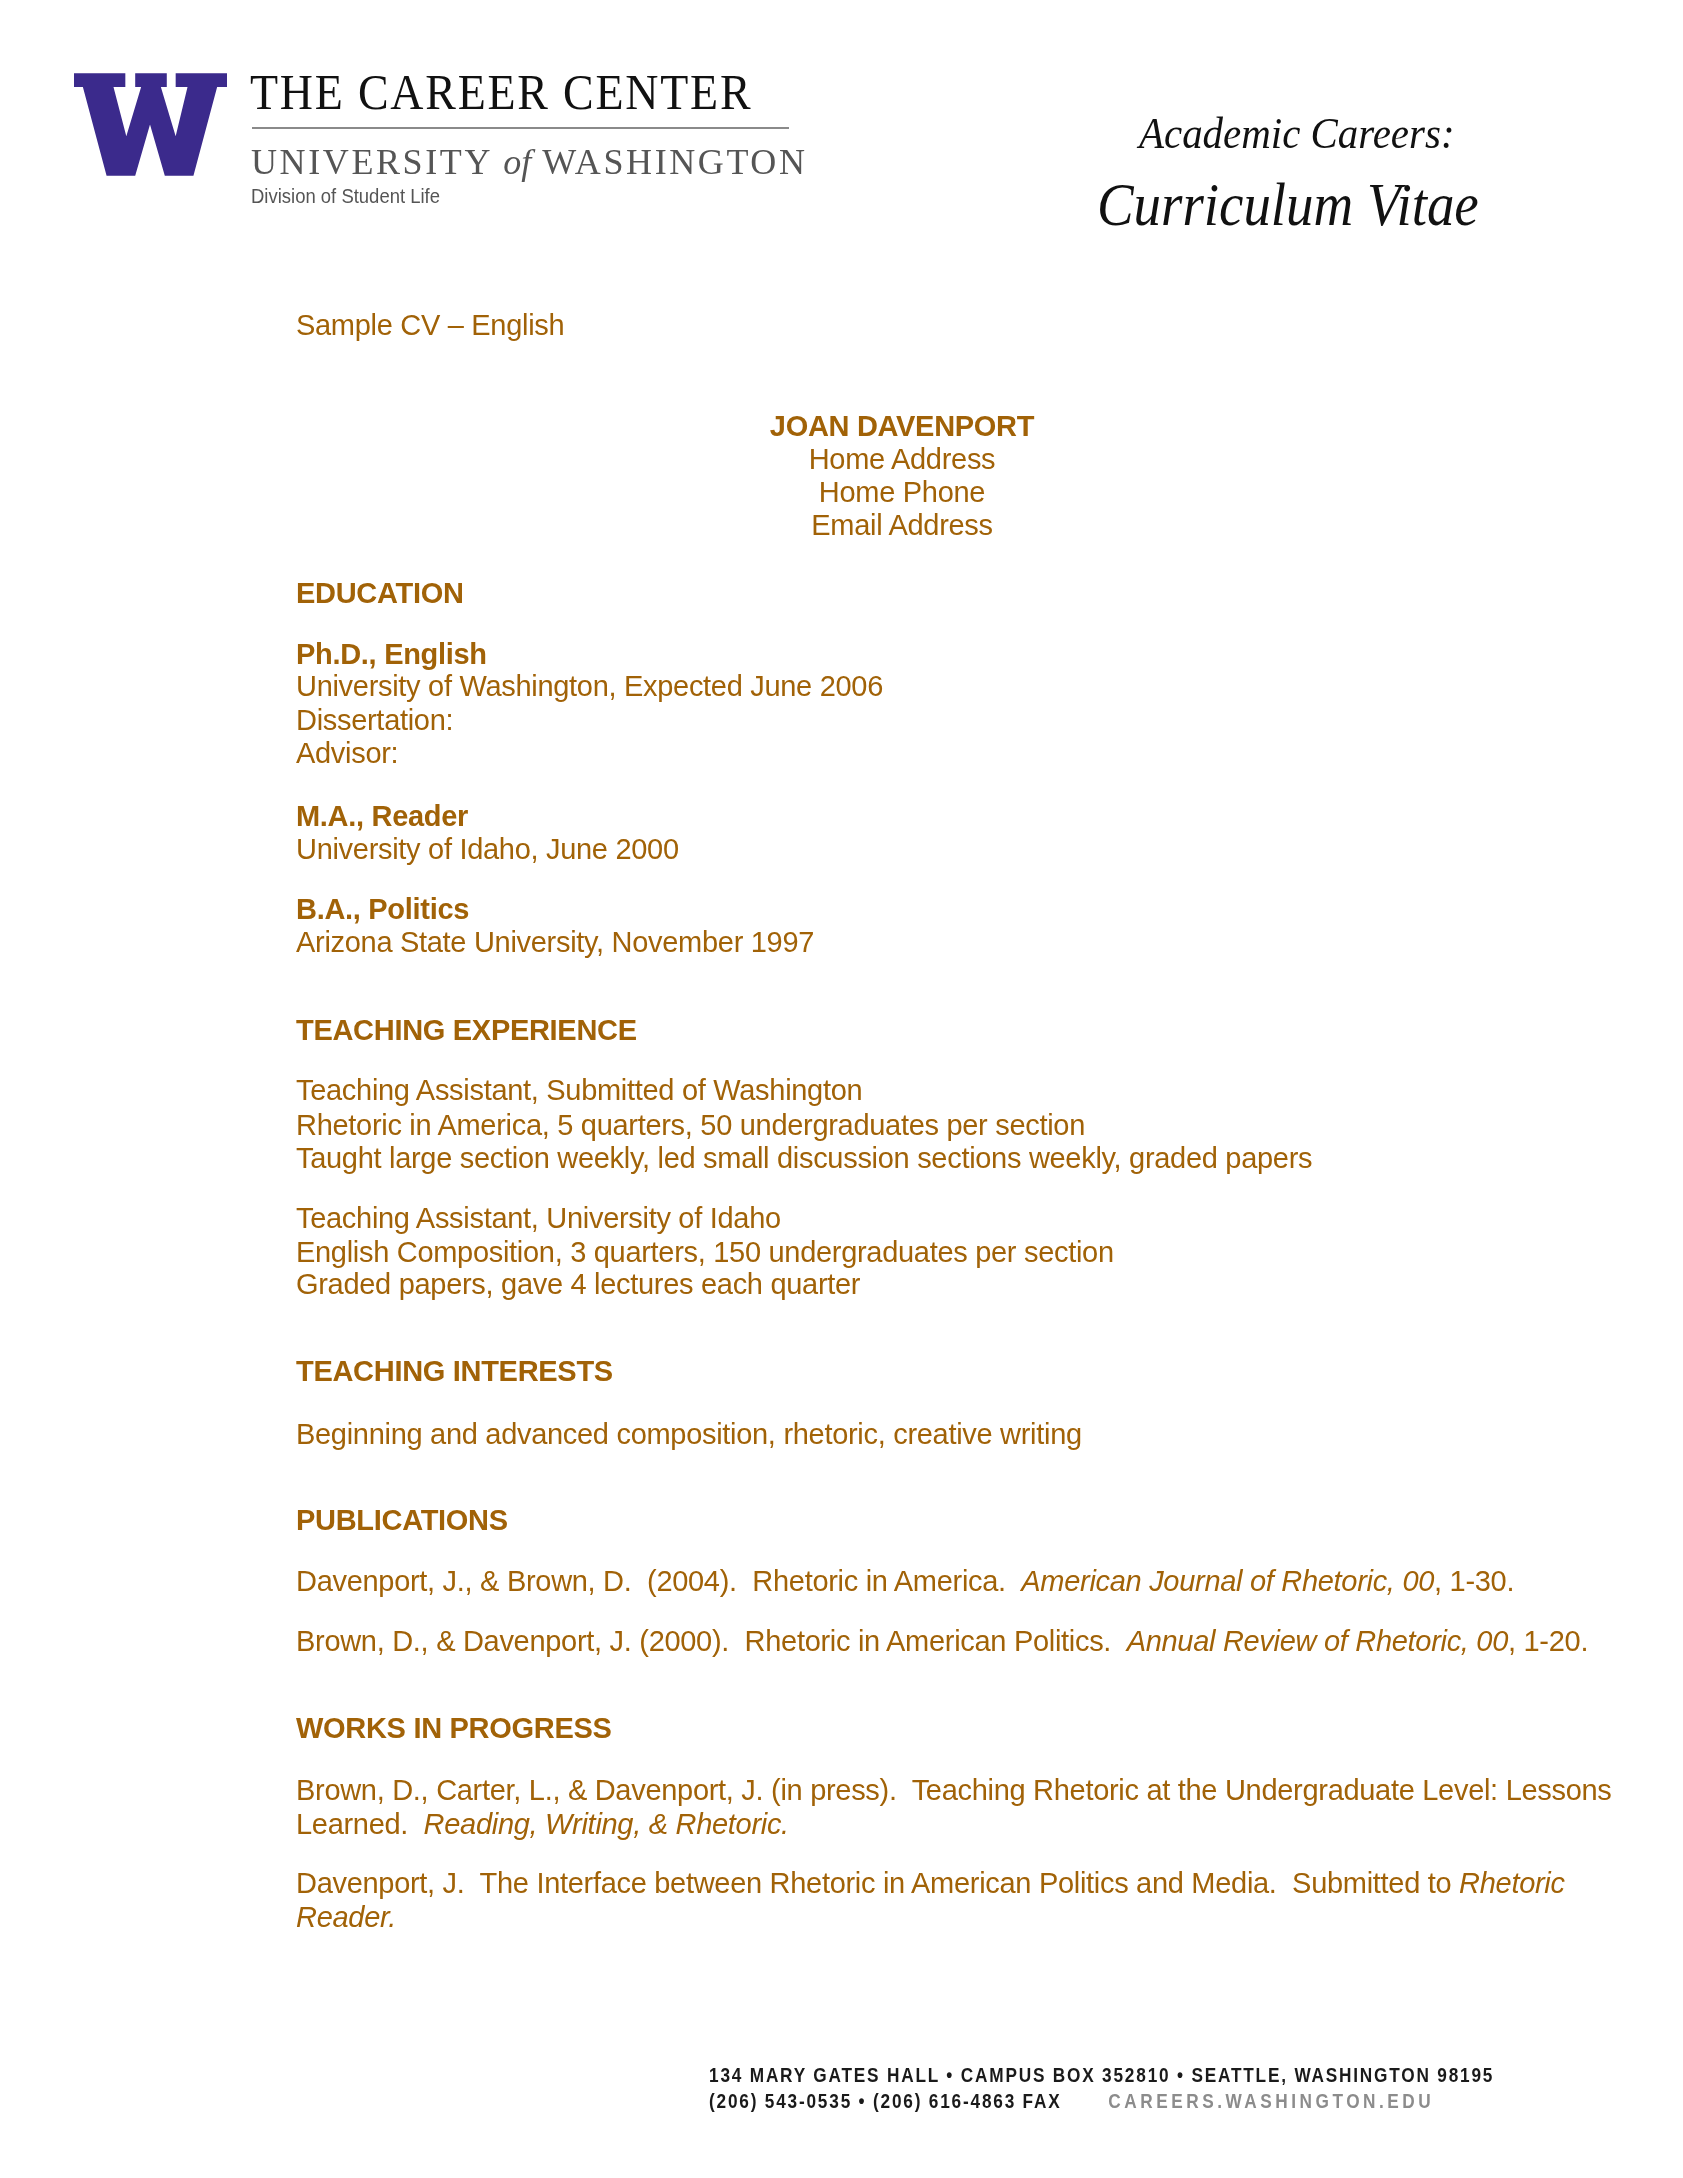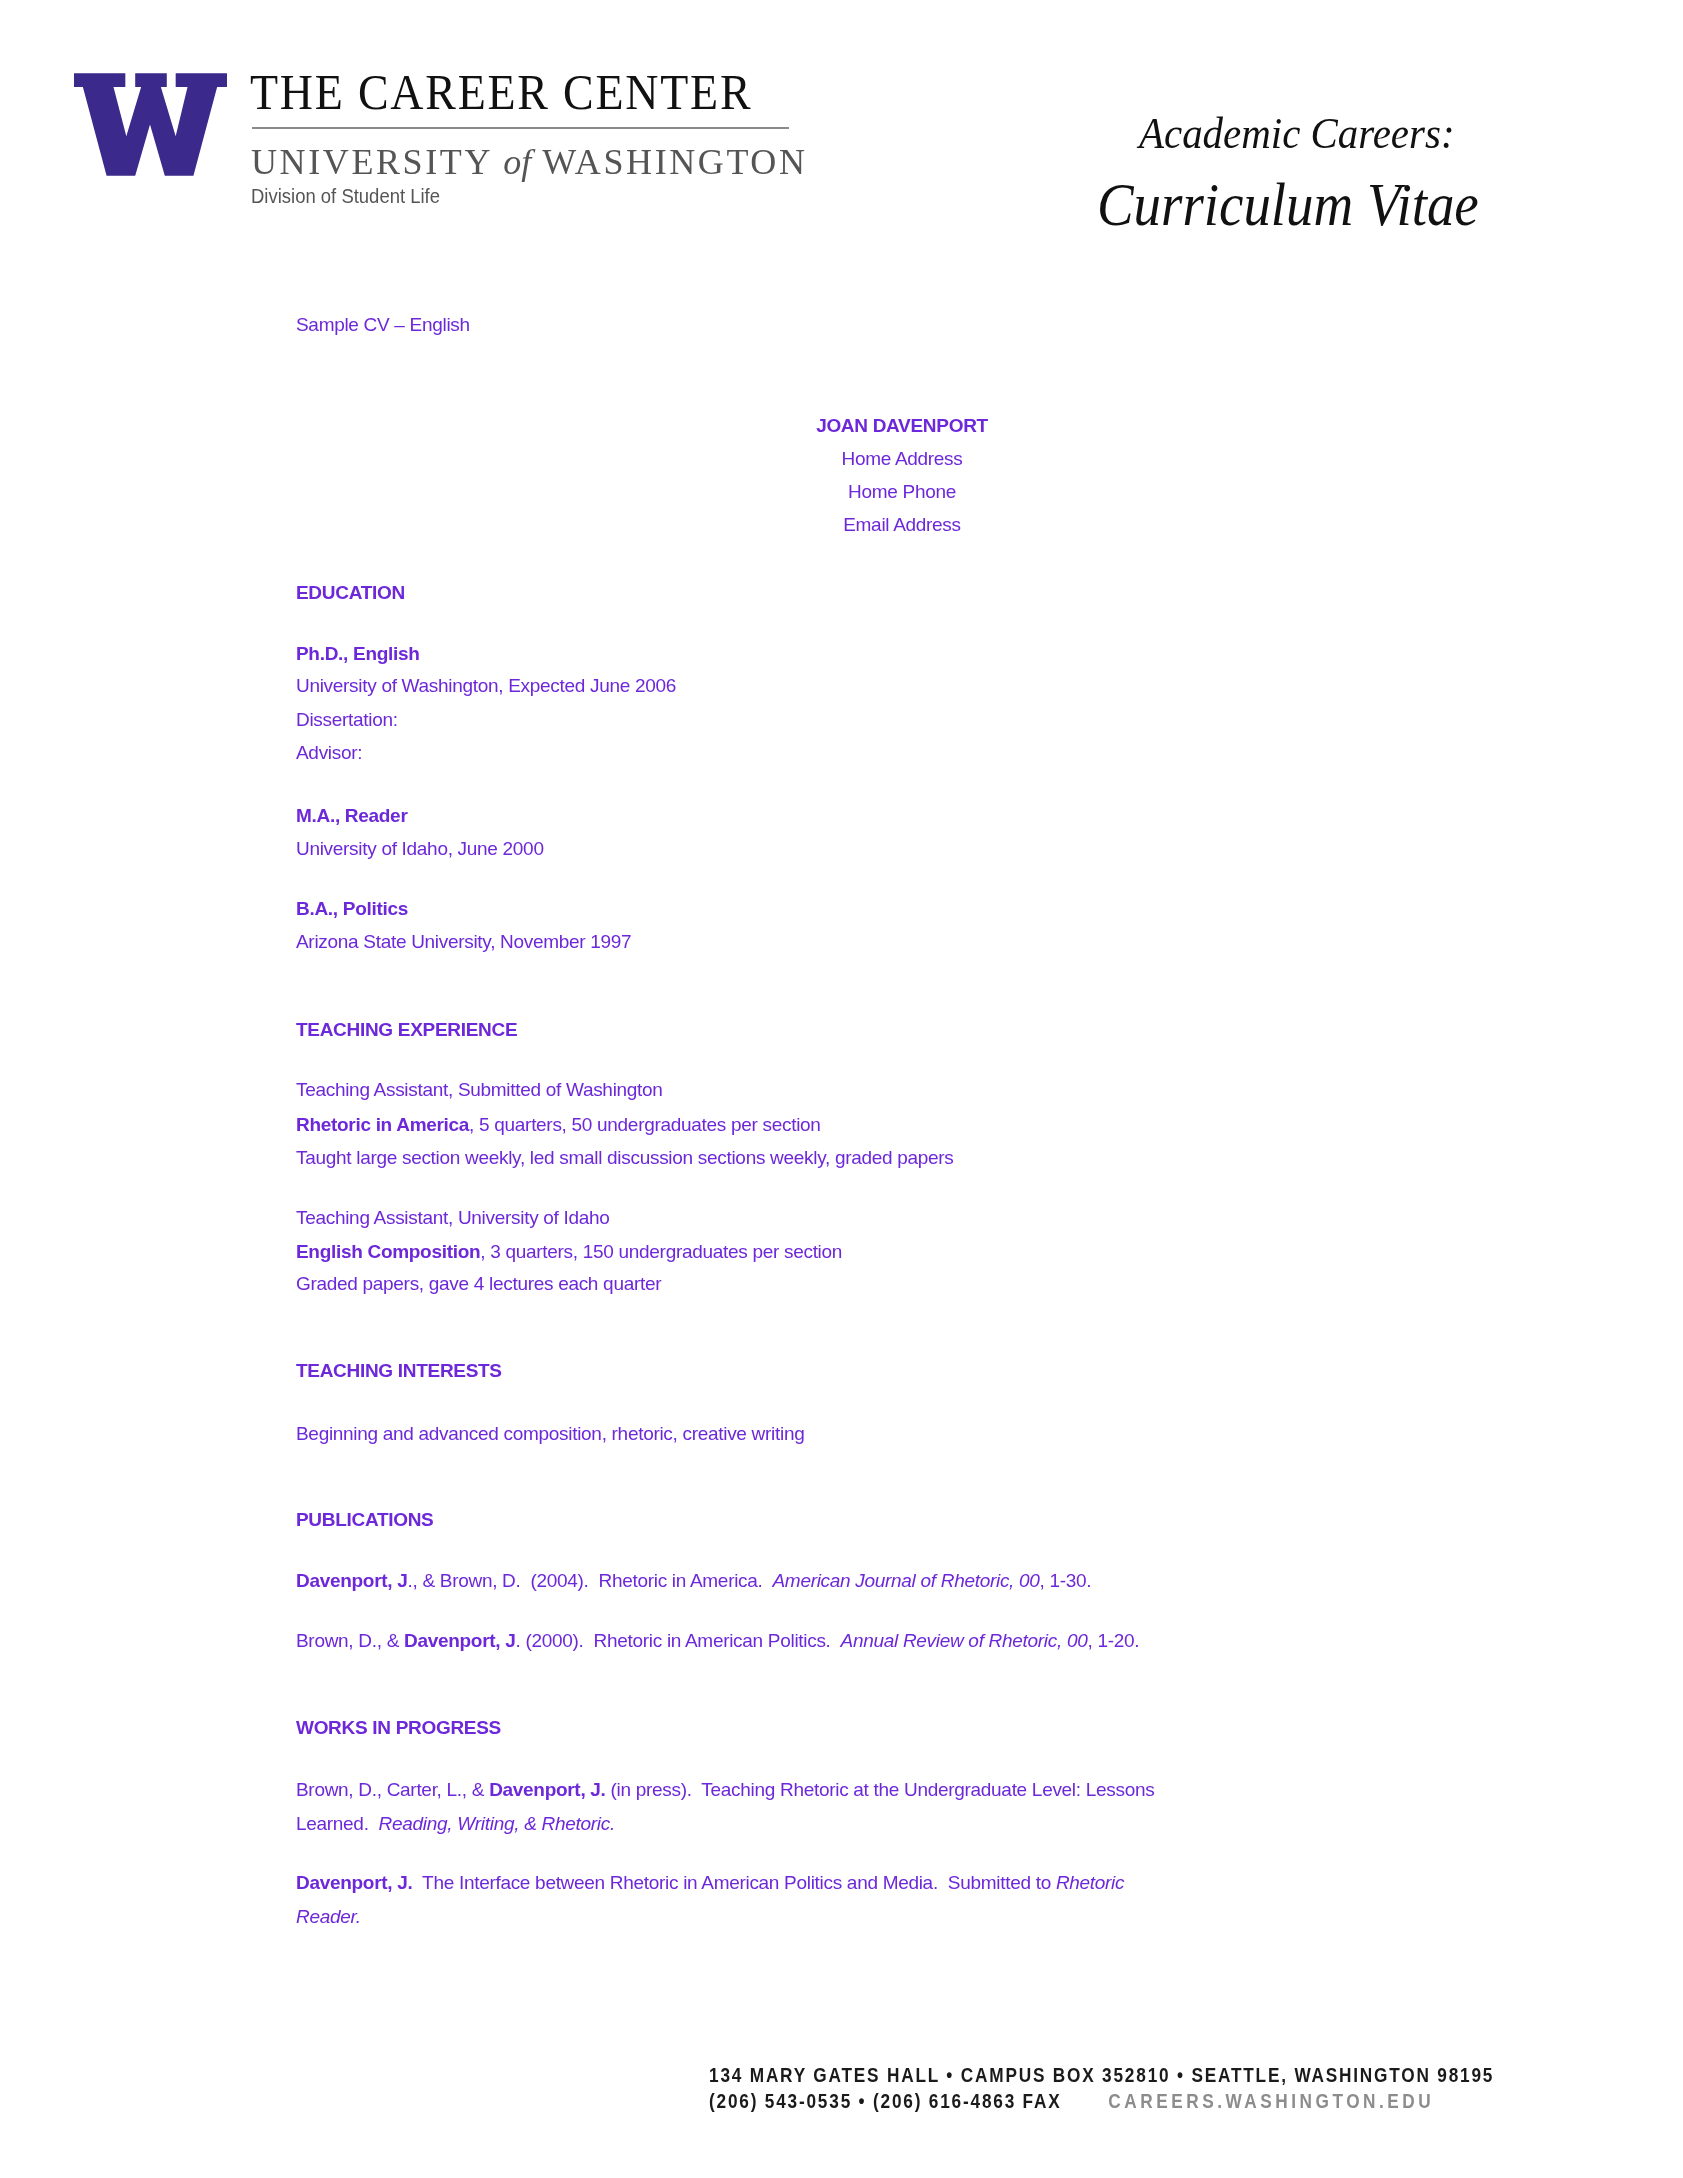--- a/index.html
+++ b/index.html
@@ -5,22 +5,22 @@
   html, body { margin:0; padding:0; background:#ffffff; }
   body { width:1683px; height:2178px; position:relative; overflow:hidden; font-family:"Liberation Sans", sans-serif; color:#111111; }
   .logo-w { position:absolute; left:74px; top:73px; width:153px; height:103px; }
   .career-center { position:absolute; left:250px; top:63px; font-family:"Liberation Serif", serif; font-size:51px; line-height:59px; letter-spacing:2px; color:#111; transform-origin:left top; transform:scaleX(0.9); white-space:nowrap; }
   .header-rule { position:absolute; left:252px; top:127px; width:537px; height:2px; background:#8a8a8a; }
   .uw-line { position:absolute; left:251px; top:147px; font-family:"Liberation Serif", serif; font-size:36px; line-height:30px; letter-spacing:2.6px; color:#555; white-space:nowrap; }
   .uw-line .of { font-style:italic; letter-spacing:0; }
   .dsl { position:absolute; left:251px; top:183px; font-family:"Liberation Sans", sans-serif; font-size:21px; line-height:26px; color:#555; white-space:nowrap; transform-origin:left top; transform:scaleX(0.88); }
   .ac-title { position:absolute; left:1139px; top:109px; font-family:"Liberation Serif", serif; font-style:italic; font-size:44px; line-height:50px; color:#111; white-space:nowrap; transform-origin:left top; transform:scaleX(0.93); }
   .cv-title { position:absolute; left:1097px; top:170px; font-family:"Liberation Serif", serif; font-style:italic; font-size:61px; line-height:69px; color:#111; white-space:nowrap; transform-origin:left top; transform:scaleX(0.9); }
-  .t { position:absolute; left:296px; font-size:19px; line-height:34px; letter-spacing:-0.3px; white-space:nowrap; color:#6d28d9; }
-  .t b { font-weight:bold; }
+  .t { position:absolute; left:296px; font-size:29px; line-height:34px; letter-spacing:-0.3px; white-space:nowrap; color:#a16207; }
+  .t b { font-weight:normal; }
   .t i { font-style:italic; }
   .h { font-weight:bold; }
   .center { left:0; width:1804px; text-align:center; }
   .footer { position:absolute; left:709px; font-family:"Liberation Sans", sans-serif; font-weight:bold; font-size:21px; line-height:26px; letter-spacing:2.2px; color:#1a1a1a; white-space:nowrap; transform-origin:left top; transform:scaleX(0.82); }
   .footer .url { color:#8c8c8c; font-weight:bold; letter-spacing:4.3px; margin-left:57px; }
 </style>
 </head>
 <body>
 
 <svg class="logo-w" viewBox="0 0 155 104" xmlns="http://www.w3.org/2000/svg">

